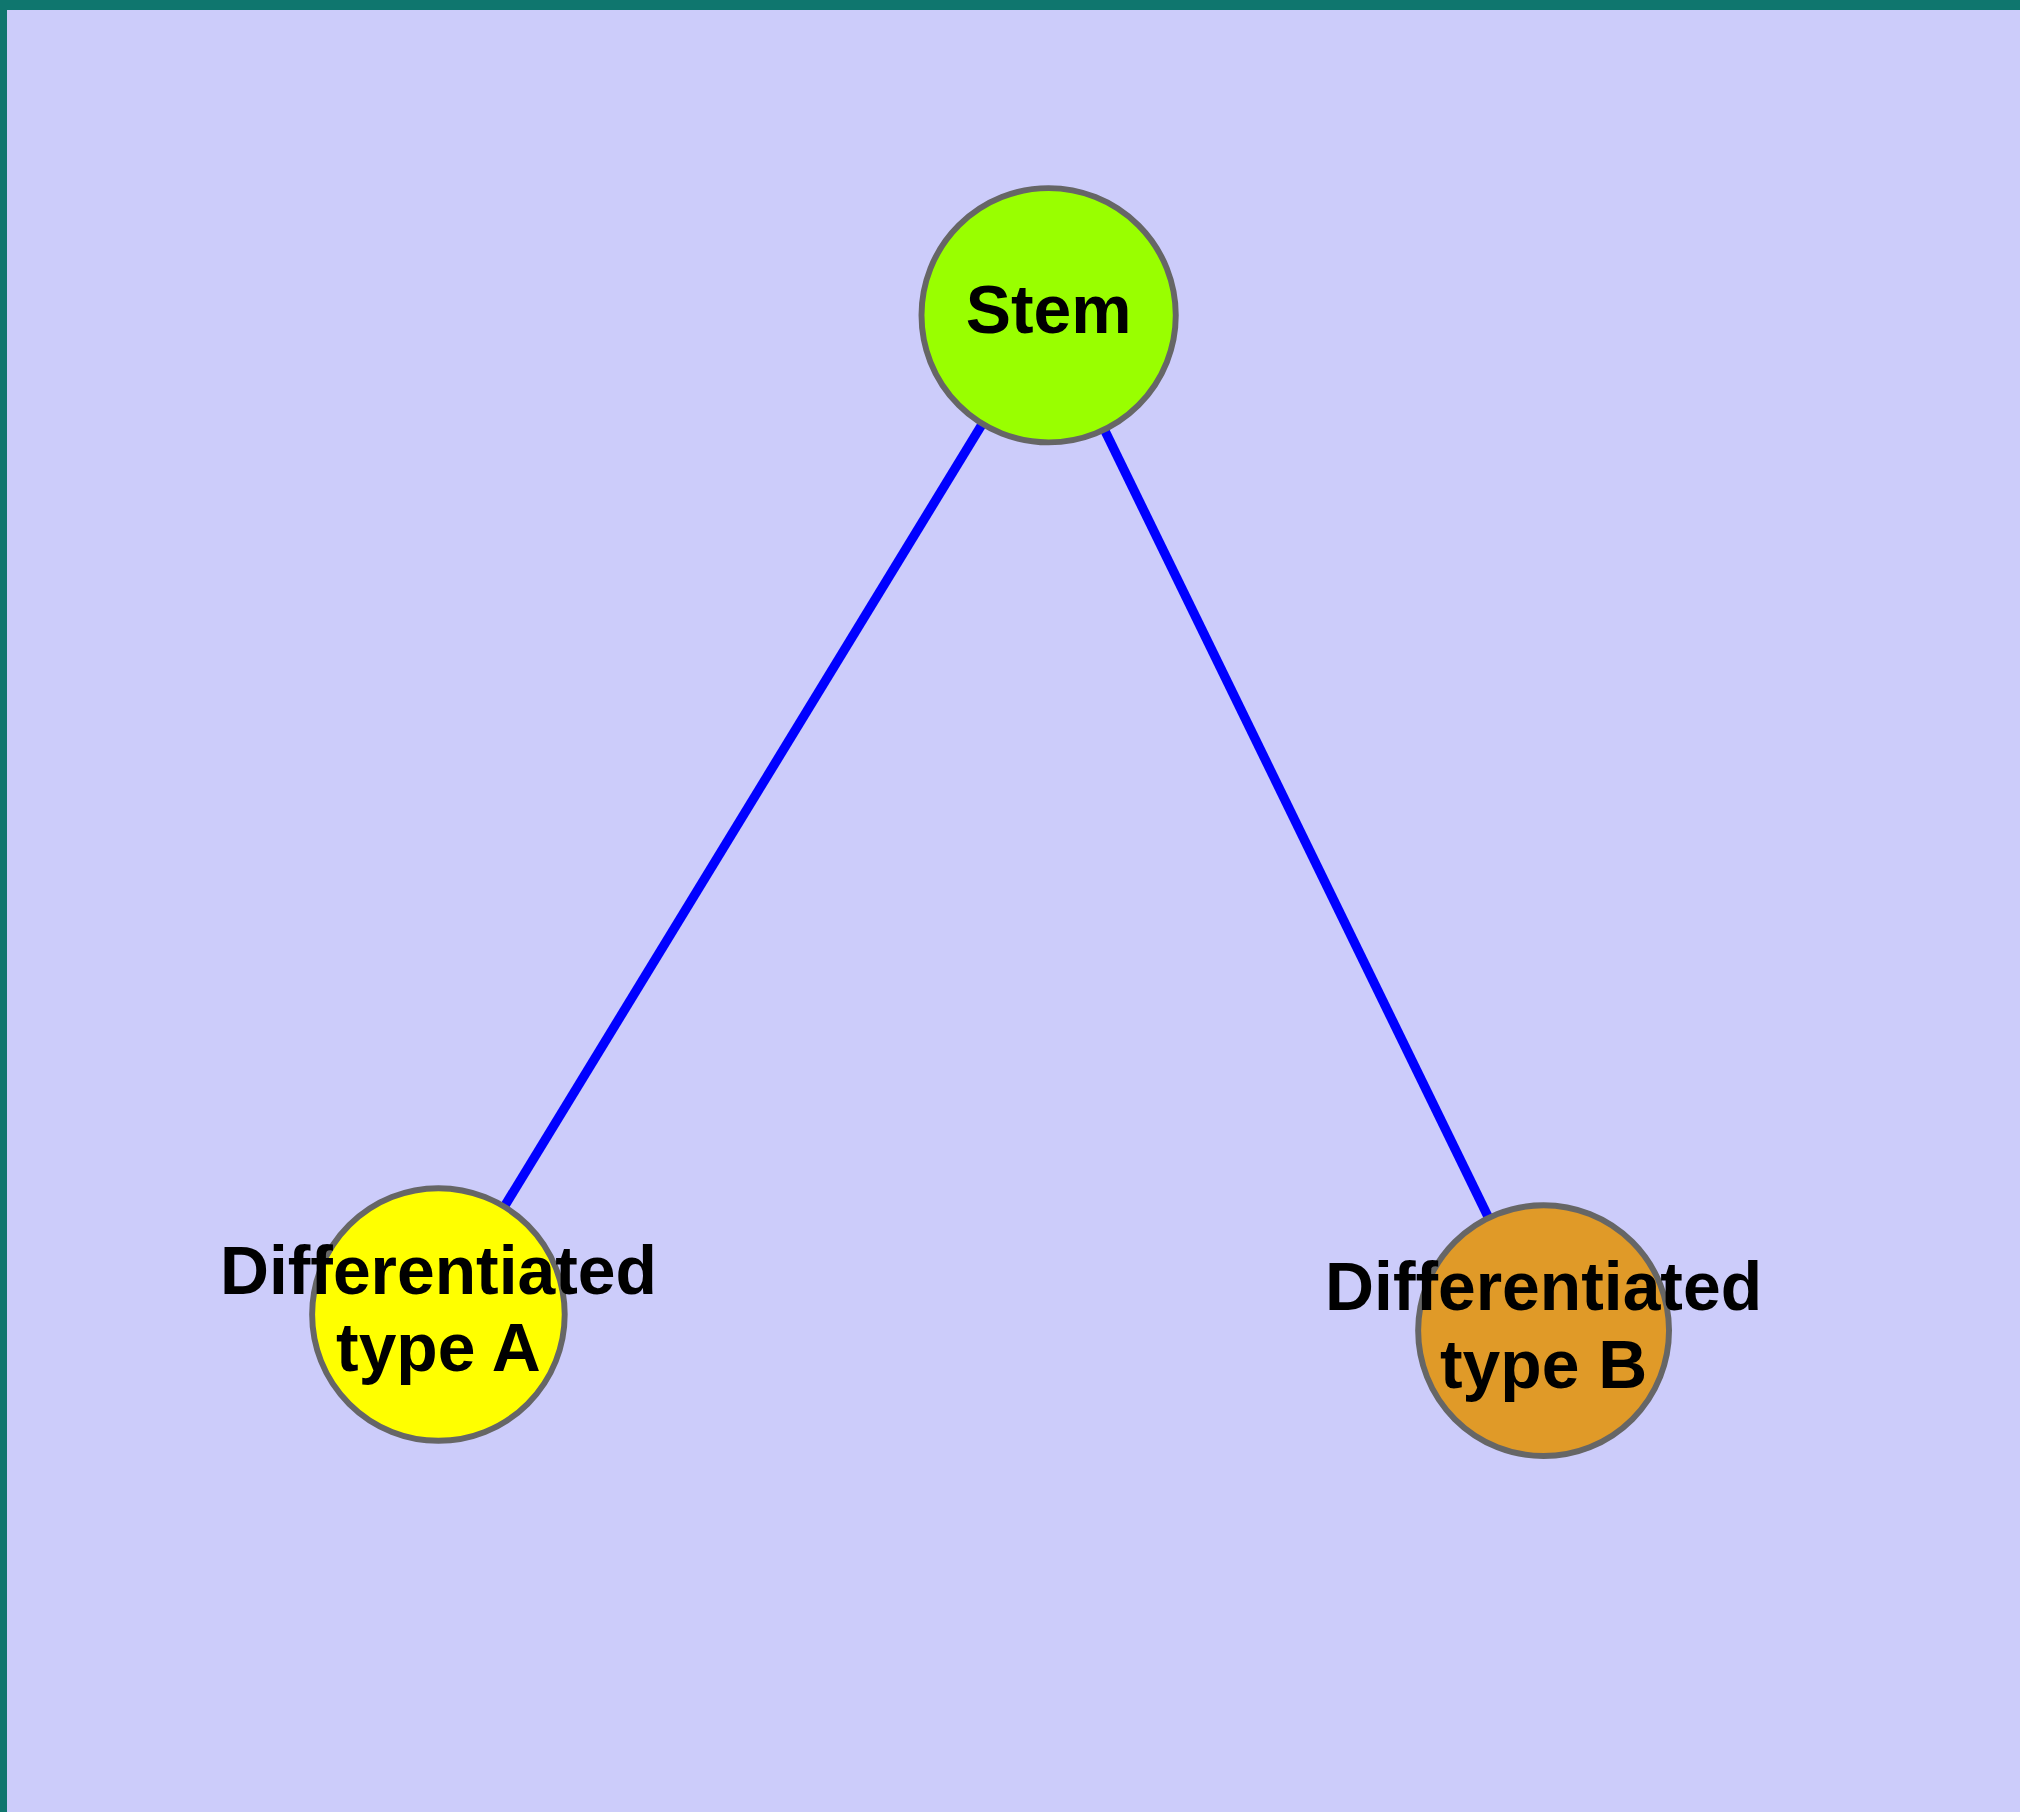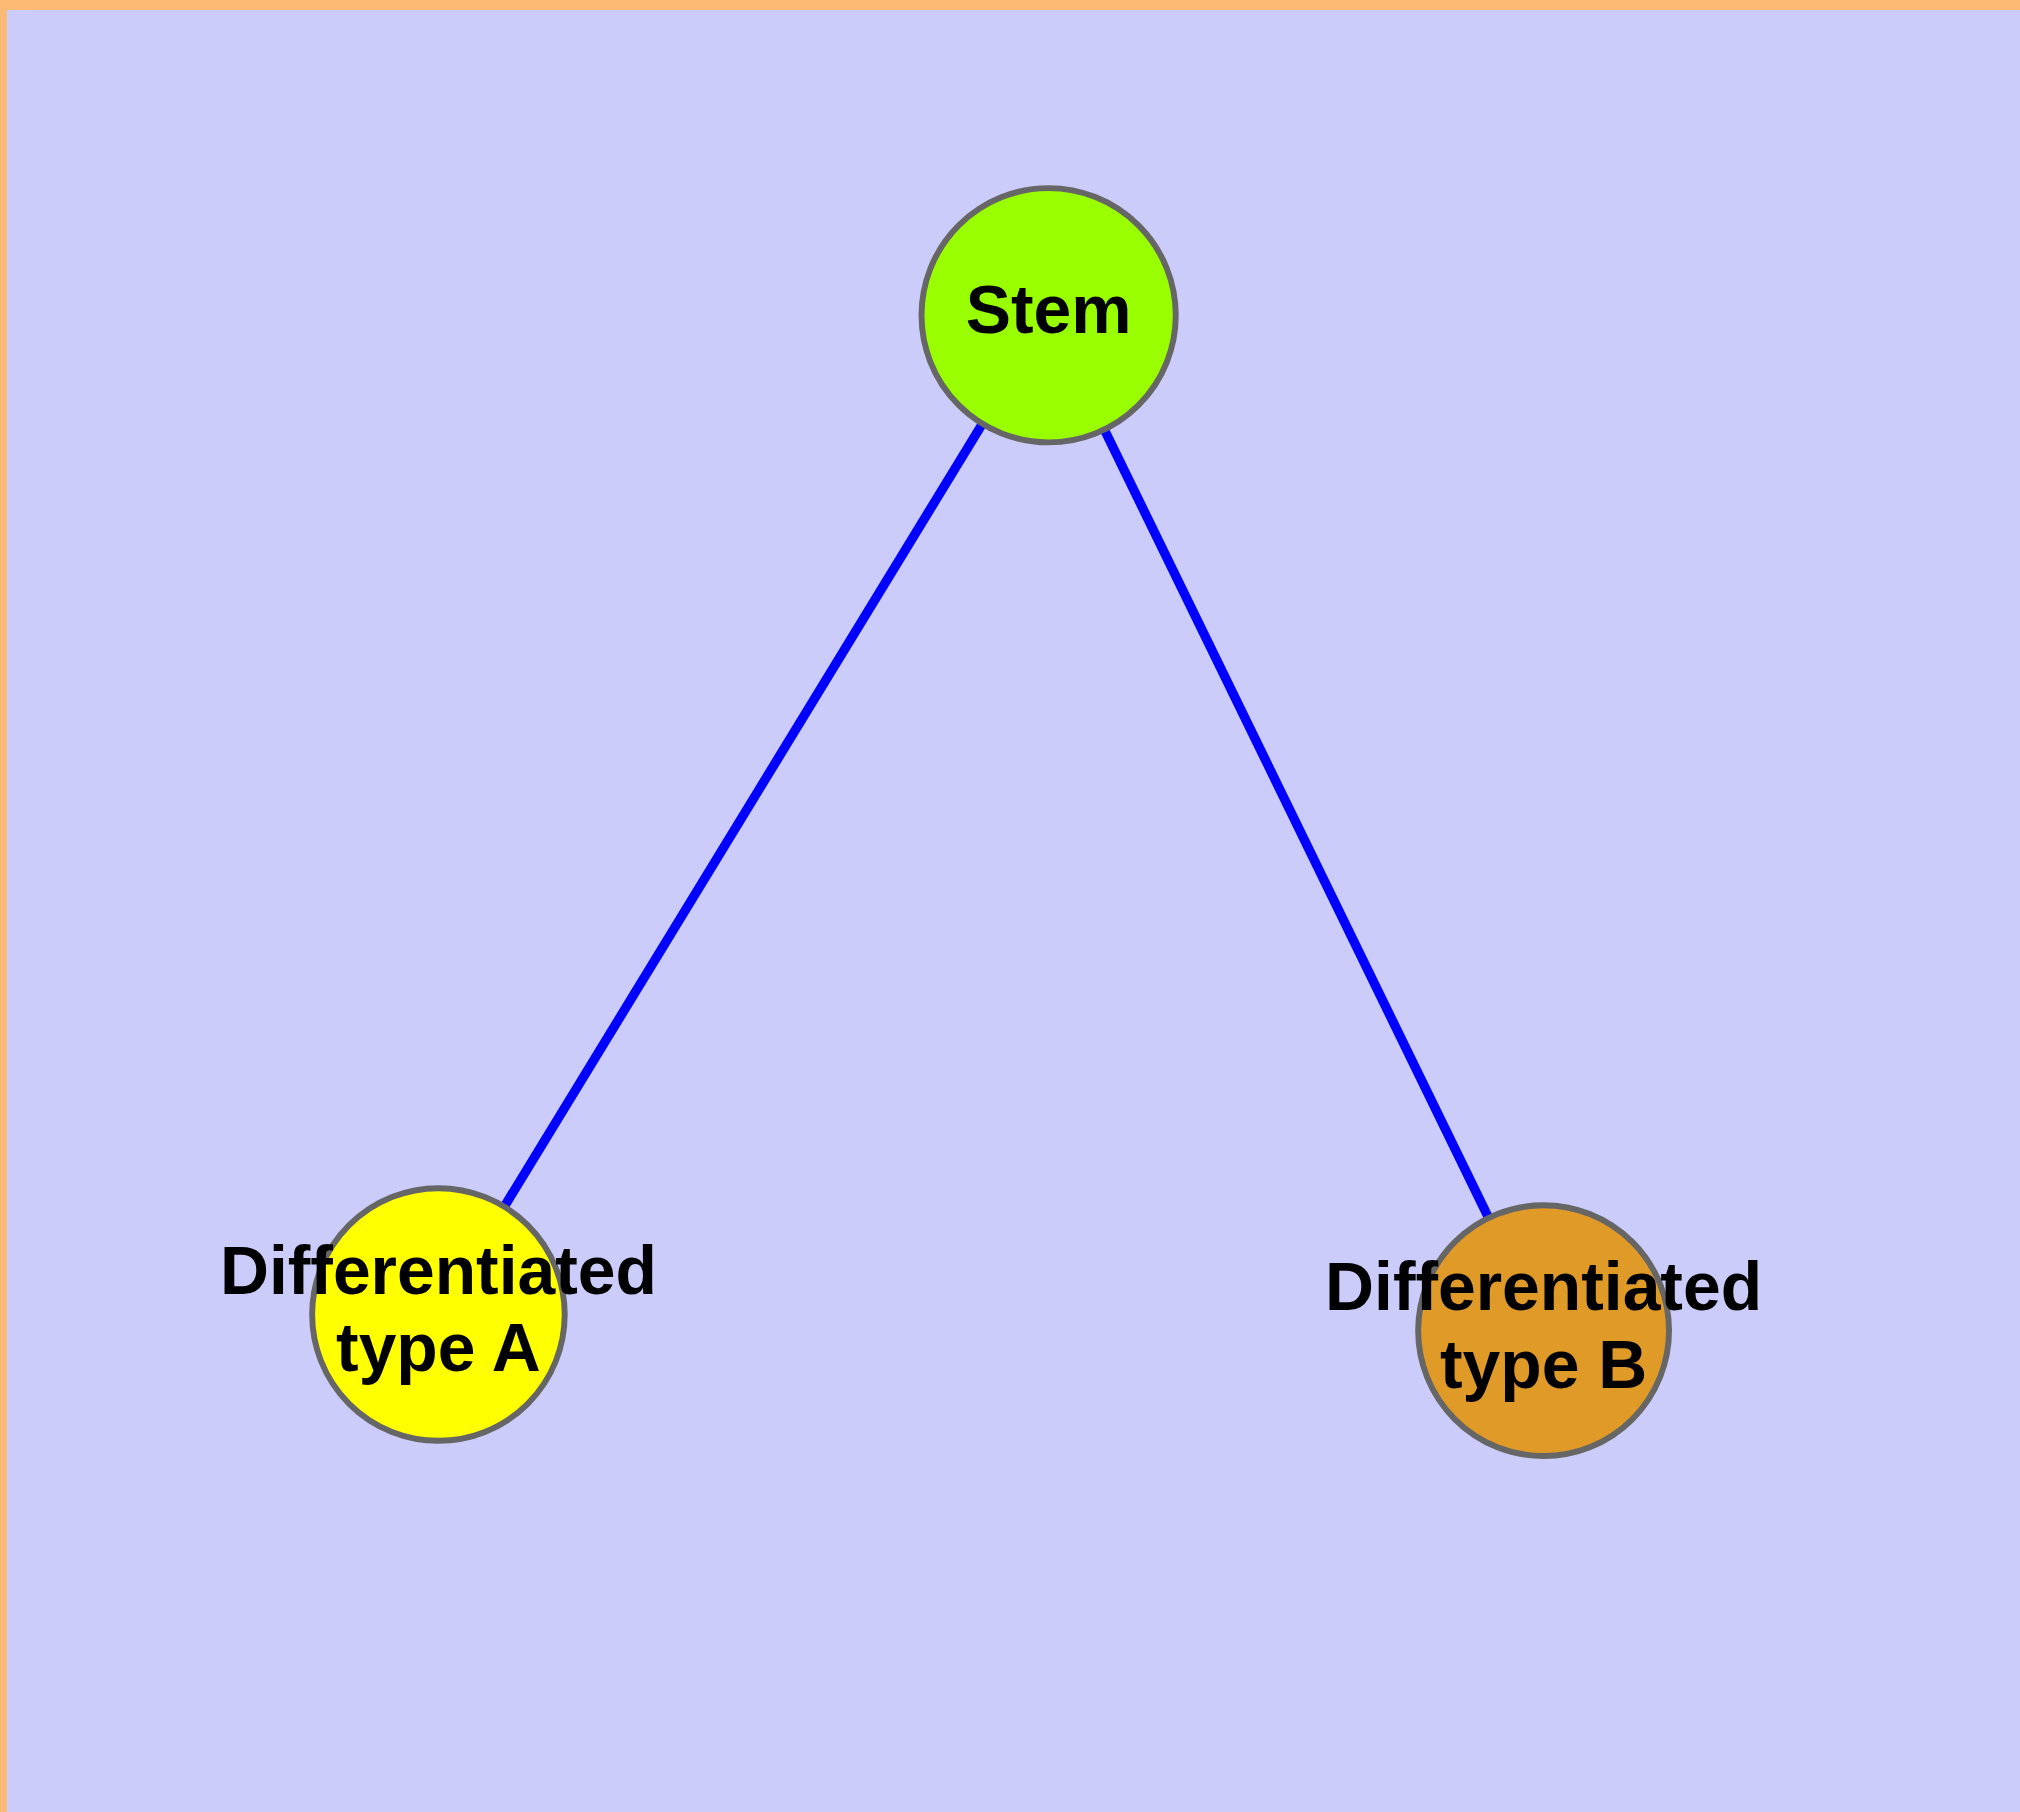--- a/index.html
+++ b/index.html
@@ -10,21 +10,21 @@
   body {
     width: 2021px;
     height: 1812px;
     overflow: hidden;
     font-family: "Liberation Sans", sans-serif;
   }
   #canvas {
     position: relative;
     width: 2021px;
     height: 1812px;
-    background: #fdba74;
+    background: #0f766e;
   }
   #plot-area {
     position: absolute;
     left: 6.8px;
     top: 10.2px;
     width: 2014px;
     height: 1802px;
     background: #ccccfa;
     overflow: hidden;
   }

